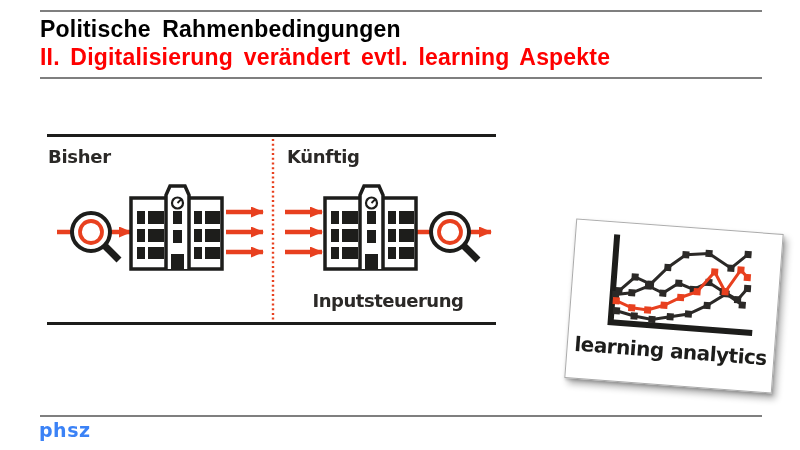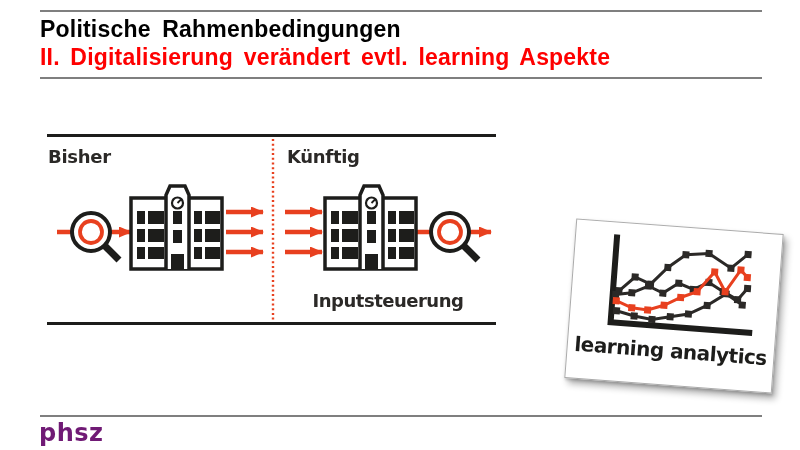--- a/index.html
+++ b/index.html
@@ -52,22 +52,22 @@
     transform:rotate(4.3deg);transform-origin:50% 50%;
     display:flex;flex-direction:column;align-items:center;
   }
   .card-chart{margin-top:8px;}
   .card-caption{
     font-size:20px;font-weight:bold;color:#1d1d1b;margin-top:0px;
     font-family:"DejaVu Sans","Liberation Sans",sans-serif;letter-spacing:-0.5px;
     white-space:nowrap;
   }
   .footer-logo{
-    position:absolute;left:39px;top:419px;font-size:24px;font-weight:bold;
-    color:#701a75;letter-spacing:0.5px;
+    position:absolute;left:39px;top:419px;font-size:19px;font-weight:bold;
+    color:#3b82f6;letter-spacing:0.5px;
     font-family:"DejaVu Sans","Liberation Sans",sans-serif;
   }
 </style>
 </head>
 <body>
 
 <div class="slide">
 
   <div class="rule rule-top"></div>
   <div class="page-title">Politische Rahmenbedingungen</div>

